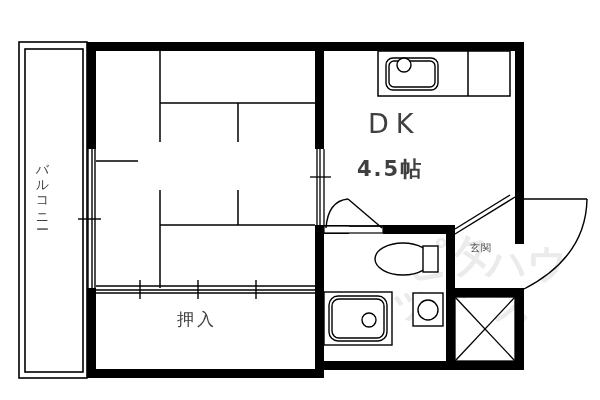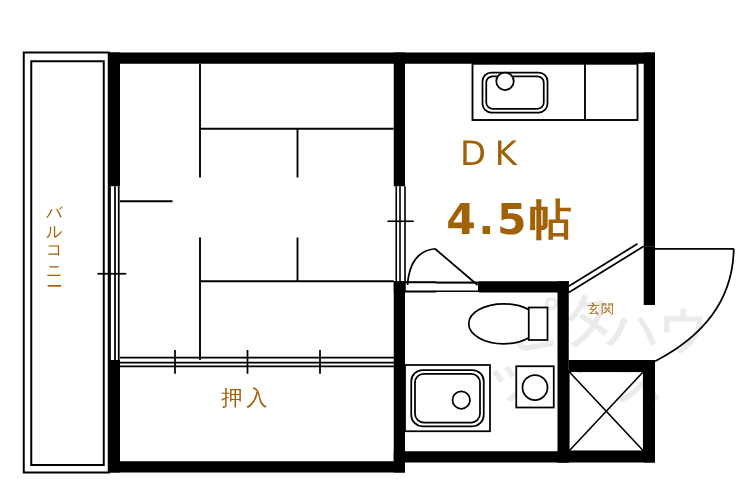--- a/index.html
+++ b/index.html
@@ -19,40 +19,40 @@
     position: absolute;
     left: 0;
     top: 0;
     width: 600px;
     height: 400px;
     display: block;
   }
   .lbl {
     position: absolute;
     font-family: "DejaVu Sans", "Liberation Sans", sans-serif;
-    color: #a16207;
+    color: #404040;
     white-space: nowrap;
     line-height: 1;
     user-select: none;
   }
   .lbl-washitsu {
     font-size: 30px;
     font-weight: bold;
     letter-spacing: 2px;
     left: 140px;
     top: 142px;
   }
   .lbl-dk {
     font-size: 27px;
     letter-spacing: 7px;
     left: 368px;
     top: 110px;
   }
   .lbl-dk-size {
-    font-size: 34px;
+    font-size: 21px;
     font-weight: bold;
     letter-spacing: 2px;
     left: 357px;
     top: 159px;
   }
   .lbl-oshiire {
     font-size: 17px;
     letter-spacing: 3px;
     left: 177px;
     top: 311px;

